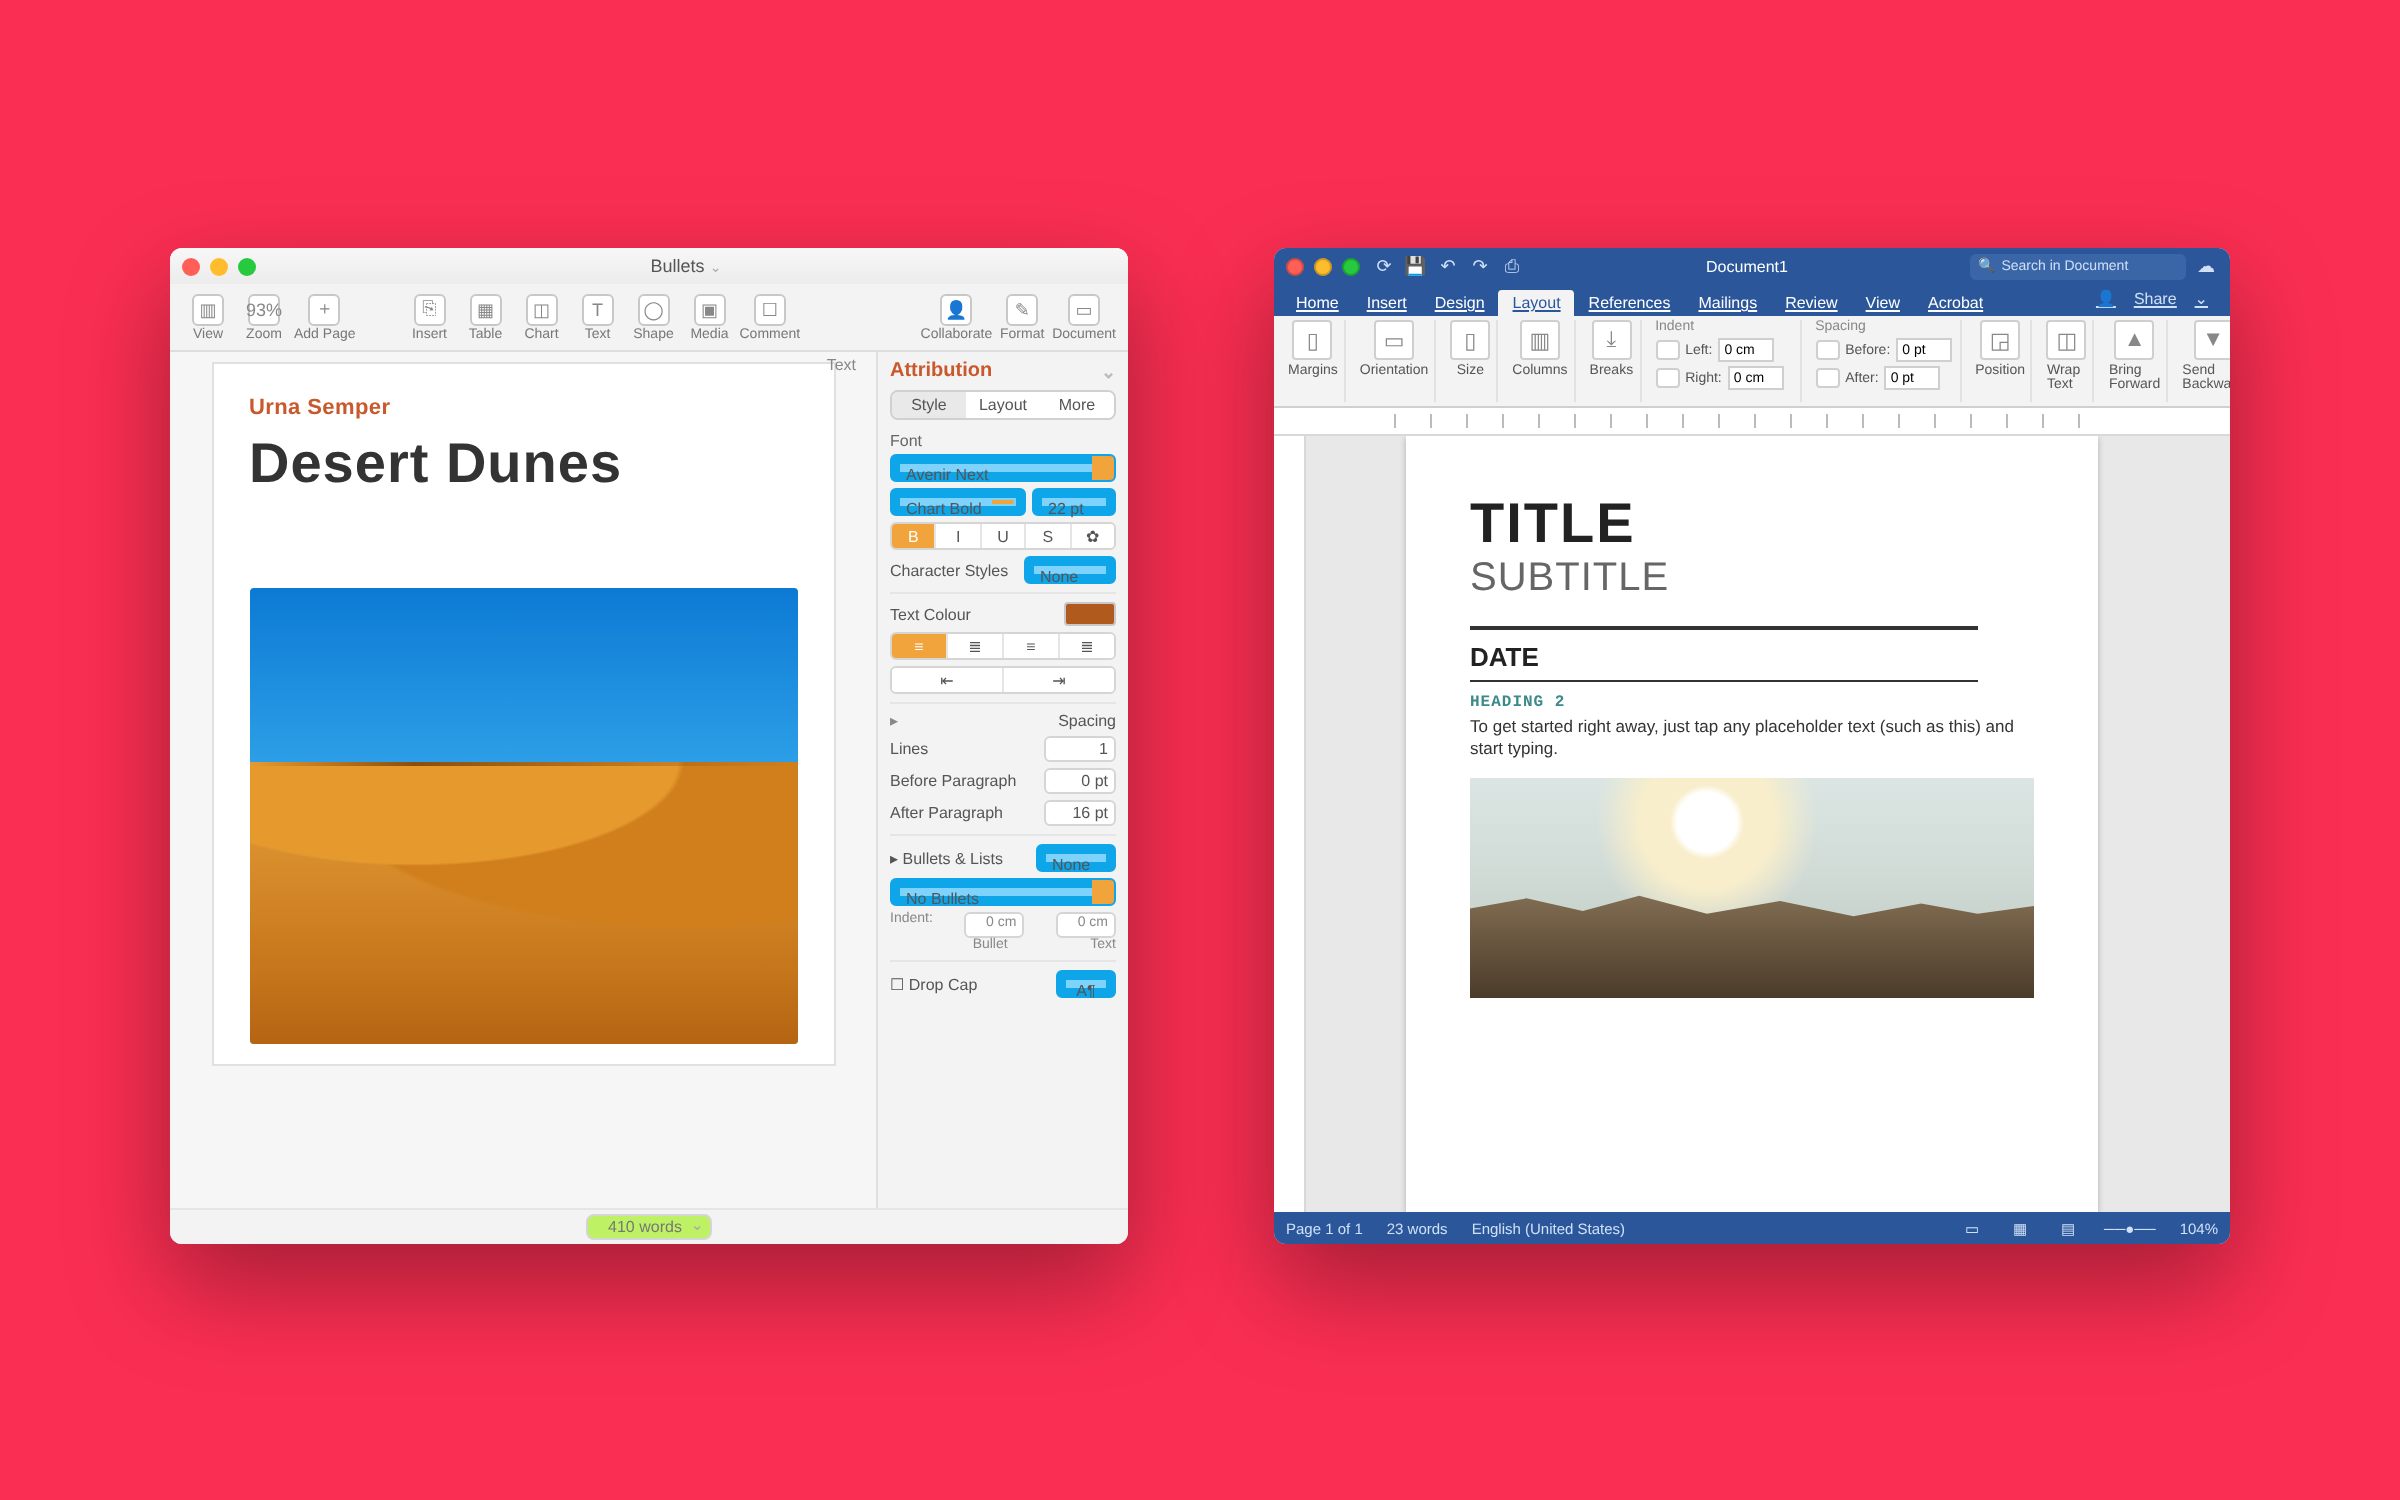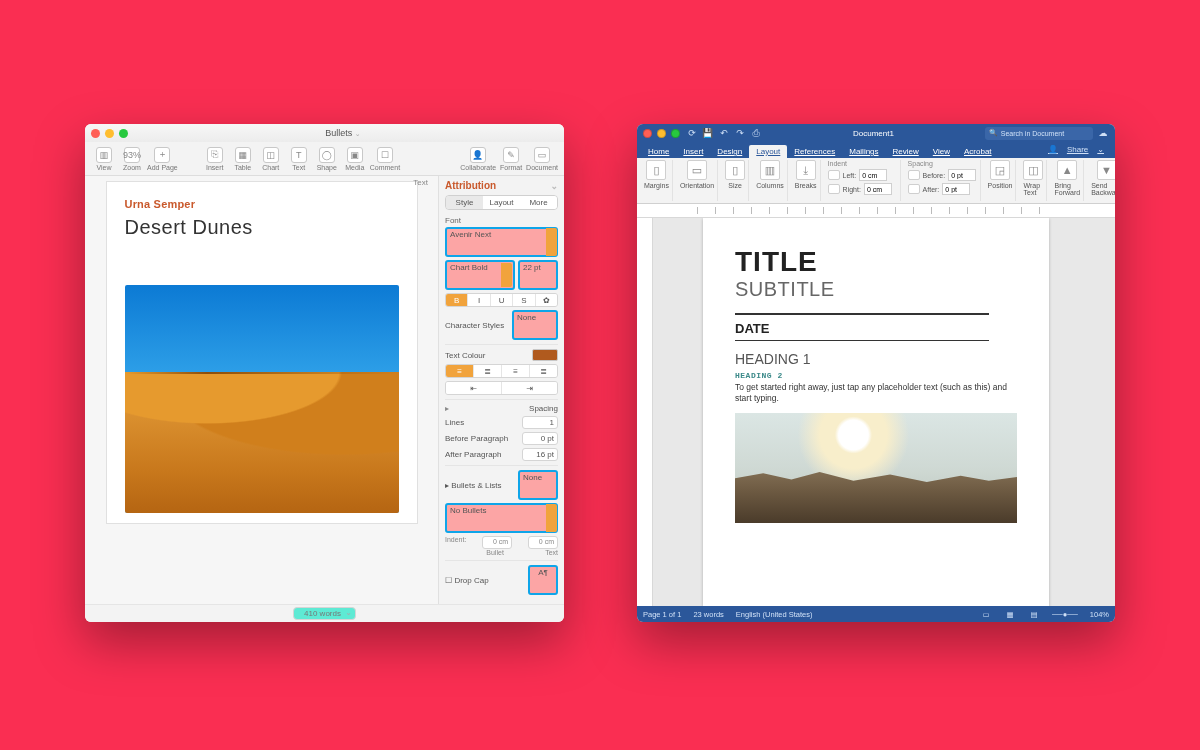--- a/index.html
+++ b/index.html
@@ -59,51 +59,51 @@
   .mode-tab {
     position:absolute; top:0; right:6px;
     font-size:8px; color:#888; padding:2px 4px;
   }
   .page {
     width:310px; background:#fff;
     box-shadow:0 0 0 1px #e0e0e0;
     padding:16px 18px 10px;
   }
   .author { color:#c9592c; font-weight:600; font-size:11px; letter-spacing:.2px;}
-  .heading { font-size:20px; font-weight:400; color:#333; margin-top:6px; letter-spacing:.5px;}
+  .heading { font-size:28px; font-weight:700; color:#333; margin-top:6px; letter-spacing:.5px;}
   .dune-img { margin-top:46px; width:100%; height:228px; border-radius:2px; overflow:hidden; position:relative;}
   .dune-sky { position:absolute; inset:0; background:linear-gradient(#0c7ad4,#2ea0e8 40%,#5bb7ef 52%);}
   .dune-sand { position:absolute; left:0;right:0;bottom:0;height:62%;
     background:
       radial-gradient(120% 90% at 30% 0%, #e69a2e 0 40%, transparent 41%),
       radial-gradient(160% 120% at 80% 10%, #d07f1c 0 40%, transparent 41%),
       linear-gradient(#e8a23d,#c8781c 70%,#b56512);}
   .dune-ridge{position:absolute;left:0;right:0;top:38%;height:2px;background:linear-gradient(90deg,transparent,#8c4e0b 30%,transparent);}
   .stats-bar {
     height:18px; background:#f3f3f3;border-top:1px solid #e5e5e5;
     display:flex;align-items:center;justify-content:center; gap:4px;
   }
-  .stats-pill{border:1px solid #d5d5d5;border-radius:4px;padding:1px 14px 1px 10px;font-size:8px;color:#777;background:#5eead4;position:relative;}
+  .stats-pill{border:1px solid #d5d5d5;border-radius:4px;padding:1px 14px 1px 10px;font-size:8px;color:#777;background:#bef264;position:relative;}
   .stats-pill::after{content:"⌄";position:absolute;right:3px;top:0;color:#aaa;font-size:8px;}
 
   
   .inspector {
     width:126px; background:#f3f3f3;
     border-left:1px solid #e0e0e0;
     padding:4px 6px; font-size:8px; color:#555;
     overflow:hidden;
   }
   .insp-title{color:#c9592c;font-weight:600;font-size:10px;margin-bottom:4px;display:flex;justify-content:space-between;align-items:center;}
   .insp-title::after{content:"⌄";color:#bbb;font-size:9px;}
   .seg { display:flex; border:1px solid #d0d0d0;border-radius:4px;overflow:hidden;margin-bottom:6px;}
   .seg span{flex:1;text-align:center;padding:2px 0;background:#fff;font-size:8px;}
   .seg span.active{background:#e9e9e9;}
   .field{display:flex;gap:3px;align-items:center;margin-bottom:3px;}
   .field input, .field select, .pill{
-    flex:1;border:2px solid #0ea5e9;border-radius:3px;padding:1px 3px;font-size:8px;background:#fca5a5;color:#555;height:30px;
+    flex:1;border:5px solid #0ea5e9;border-radius:3px;padding:1px 3px;font-size:8px;background:#7dd3fc;color:#555;height:14px;
   }
   .dd{position:relative;}
   .dd::after{content:"";position:absolute;right:1px;top:1px;bottom:1px;width:11px;background:#f1a33c;border-radius:0 2px 2px 0;}
   .lbl{font-size:8px;color:#666;margin:4px 0 2px;}
   .row{display:flex;justify-content:space-between;align-items:center;font-size:8px;margin-bottom:3px;}
   .num{border:1px solid #d5d5d5;border-radius:3px;width:36px;text-align:right;padding:1px 3px;background:#fff;height:13px;}
   .btnrow{display:flex;border:1px solid #d5d5d5;border-radius:3px;overflow:hidden;height:14px;margin-bottom:3px;}
   .btnrow span{flex:1;display:flex;align-items:center;justify-content:center;font-size:8px;background:#fff;border-right:1px solid #e5e5e5;}
   .btnrow span:last-child{border-right:none;}
   .btnrow span.act{background:#f1a33c;color:#fff;}
@@ -451,21 +451,20 @@
   <div class="ruler"></div>
 
   <div class="word-body">
     <div class="vruler"></div>
     <div class="wpage">
       <div class="wtitle">TITLE</div>
       <div class="wsub">SUBTITLE</div>
       <hr class="wline">
       <div class="wdate">DATE</div>
       <hr class="wline" style="border-top-width:1px">
-      <div class="wh1">HEADING 1</div>
       <div class="wh2">HEADING 2</div>
       <div class="wbody">To get started right away, just tap any placeholder text (such as this) and start typing.</div>
       <div class="canyon">
         <div class="canyon-sky"></div>
         <div class="canyon-rock"></div>
       </div>
     </div>
   </div>
 
   <div class="word-status">

